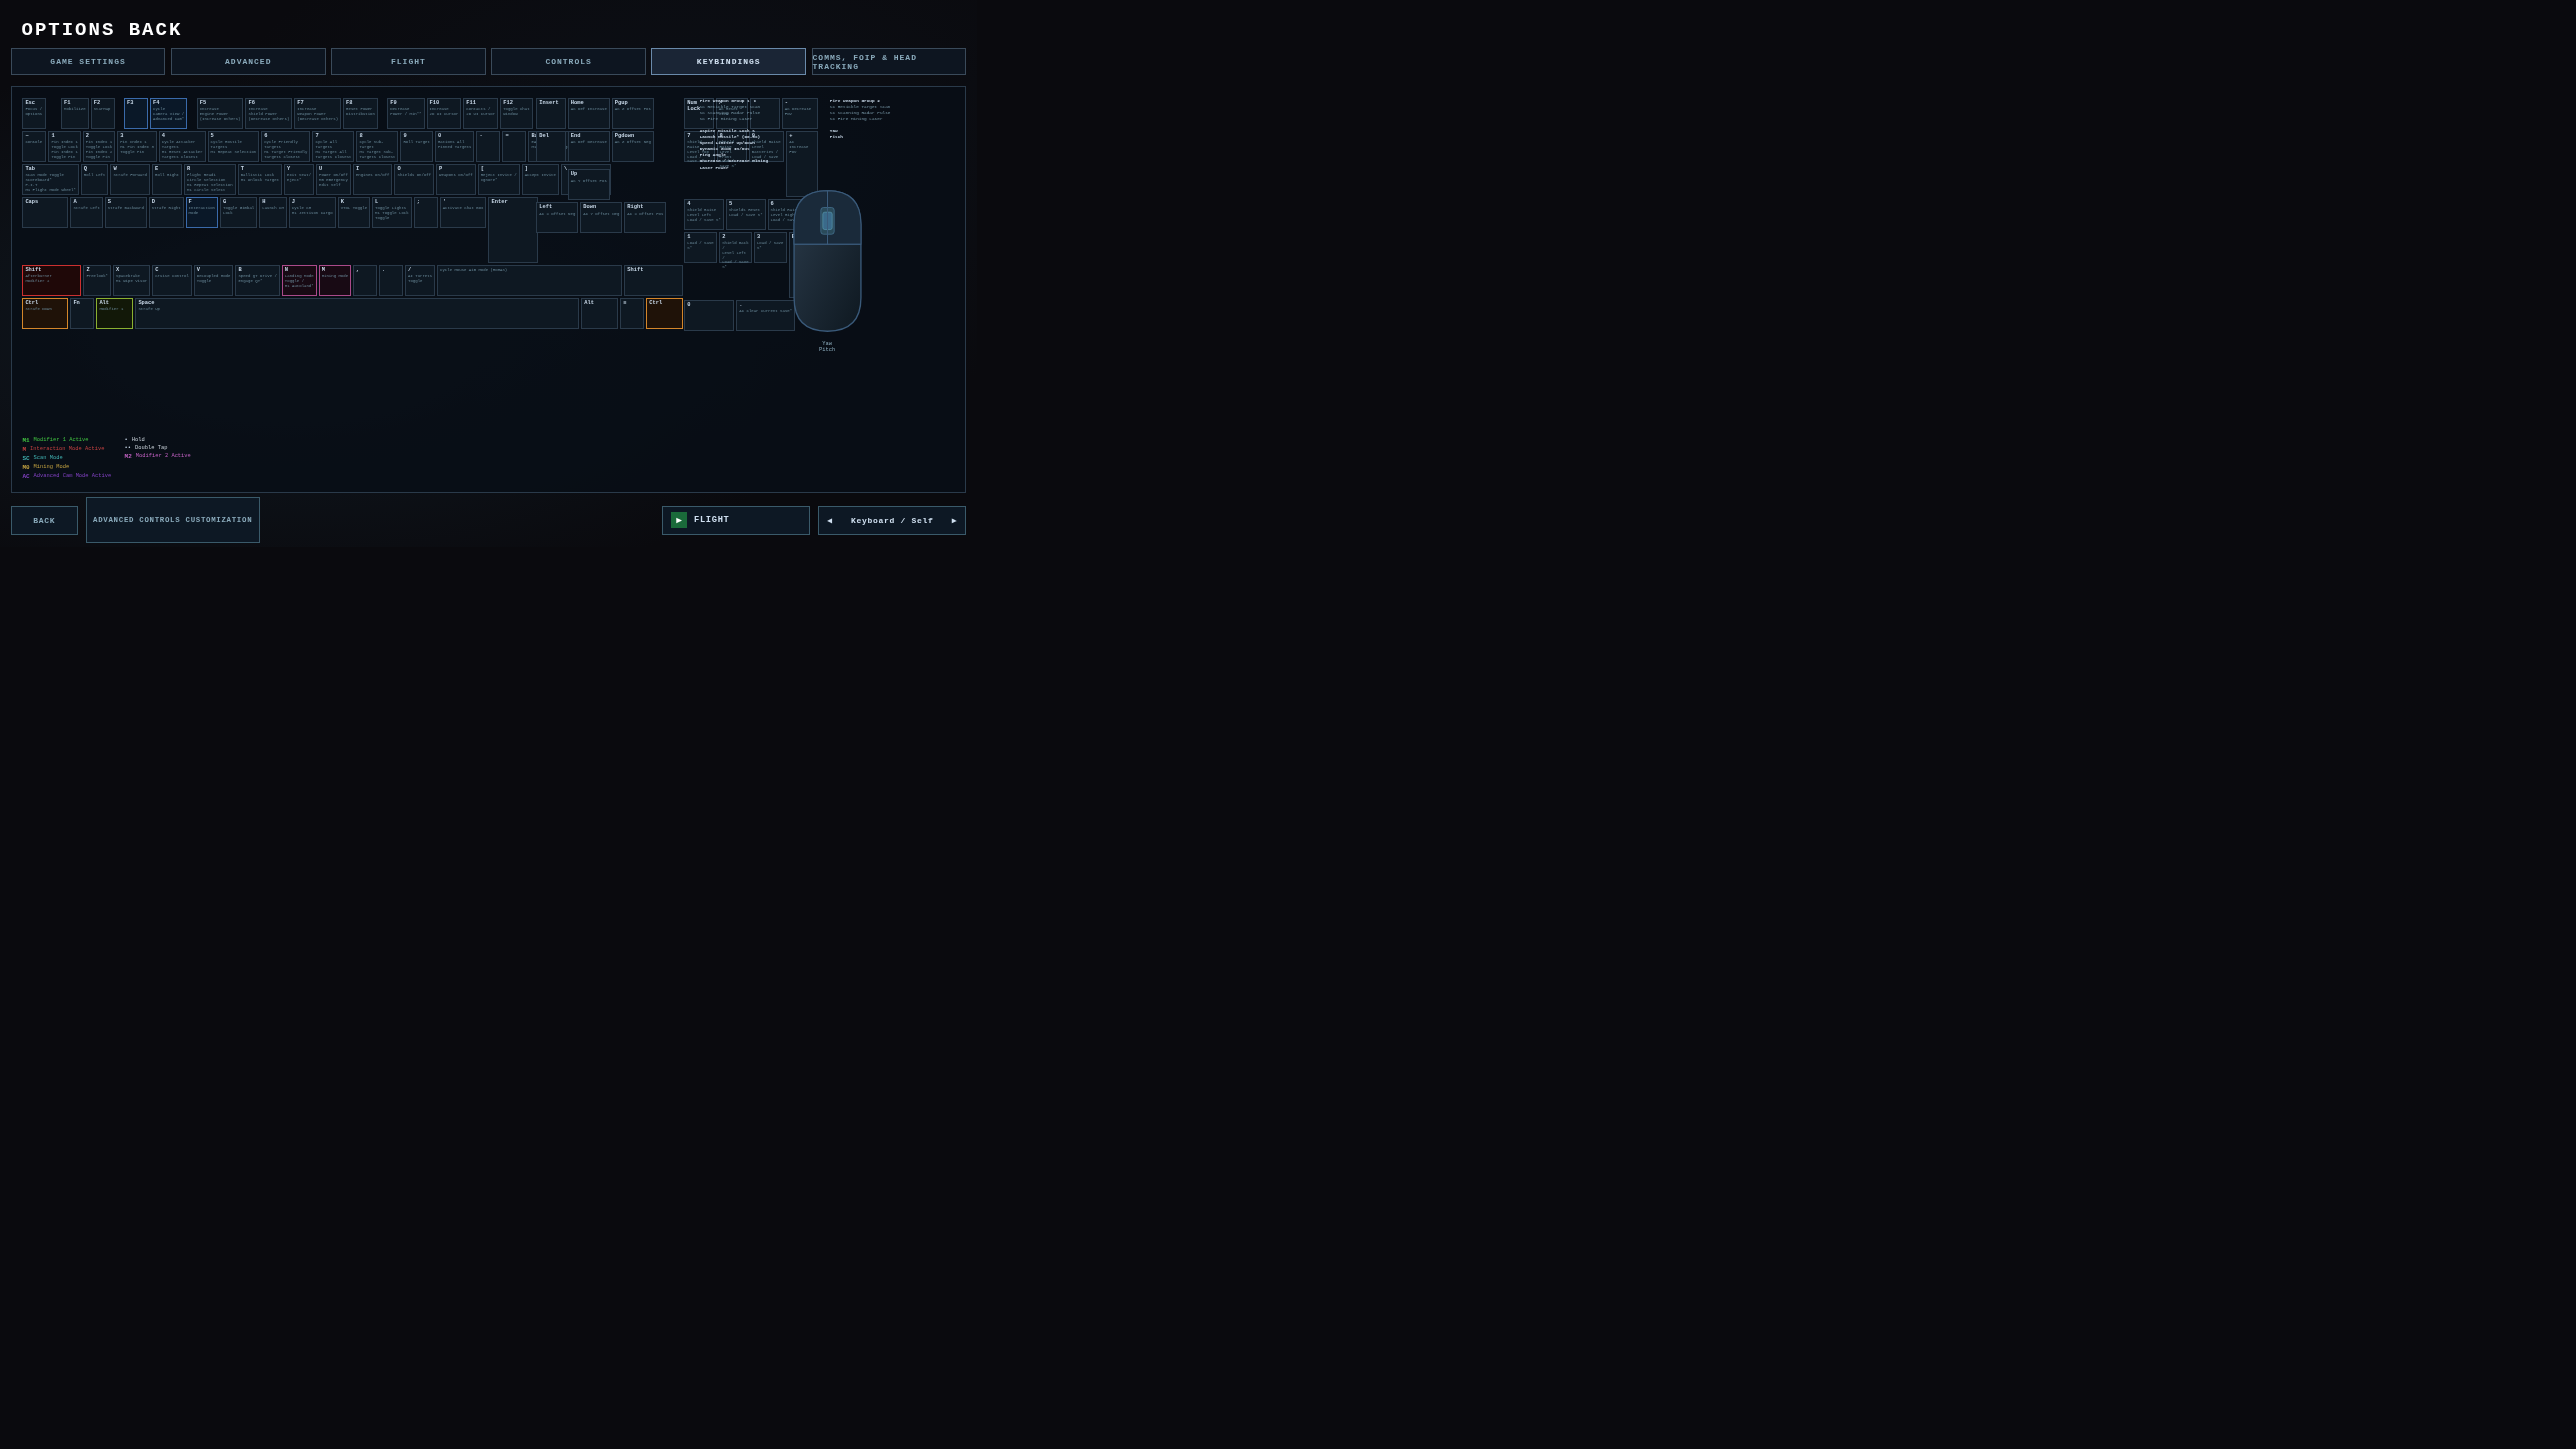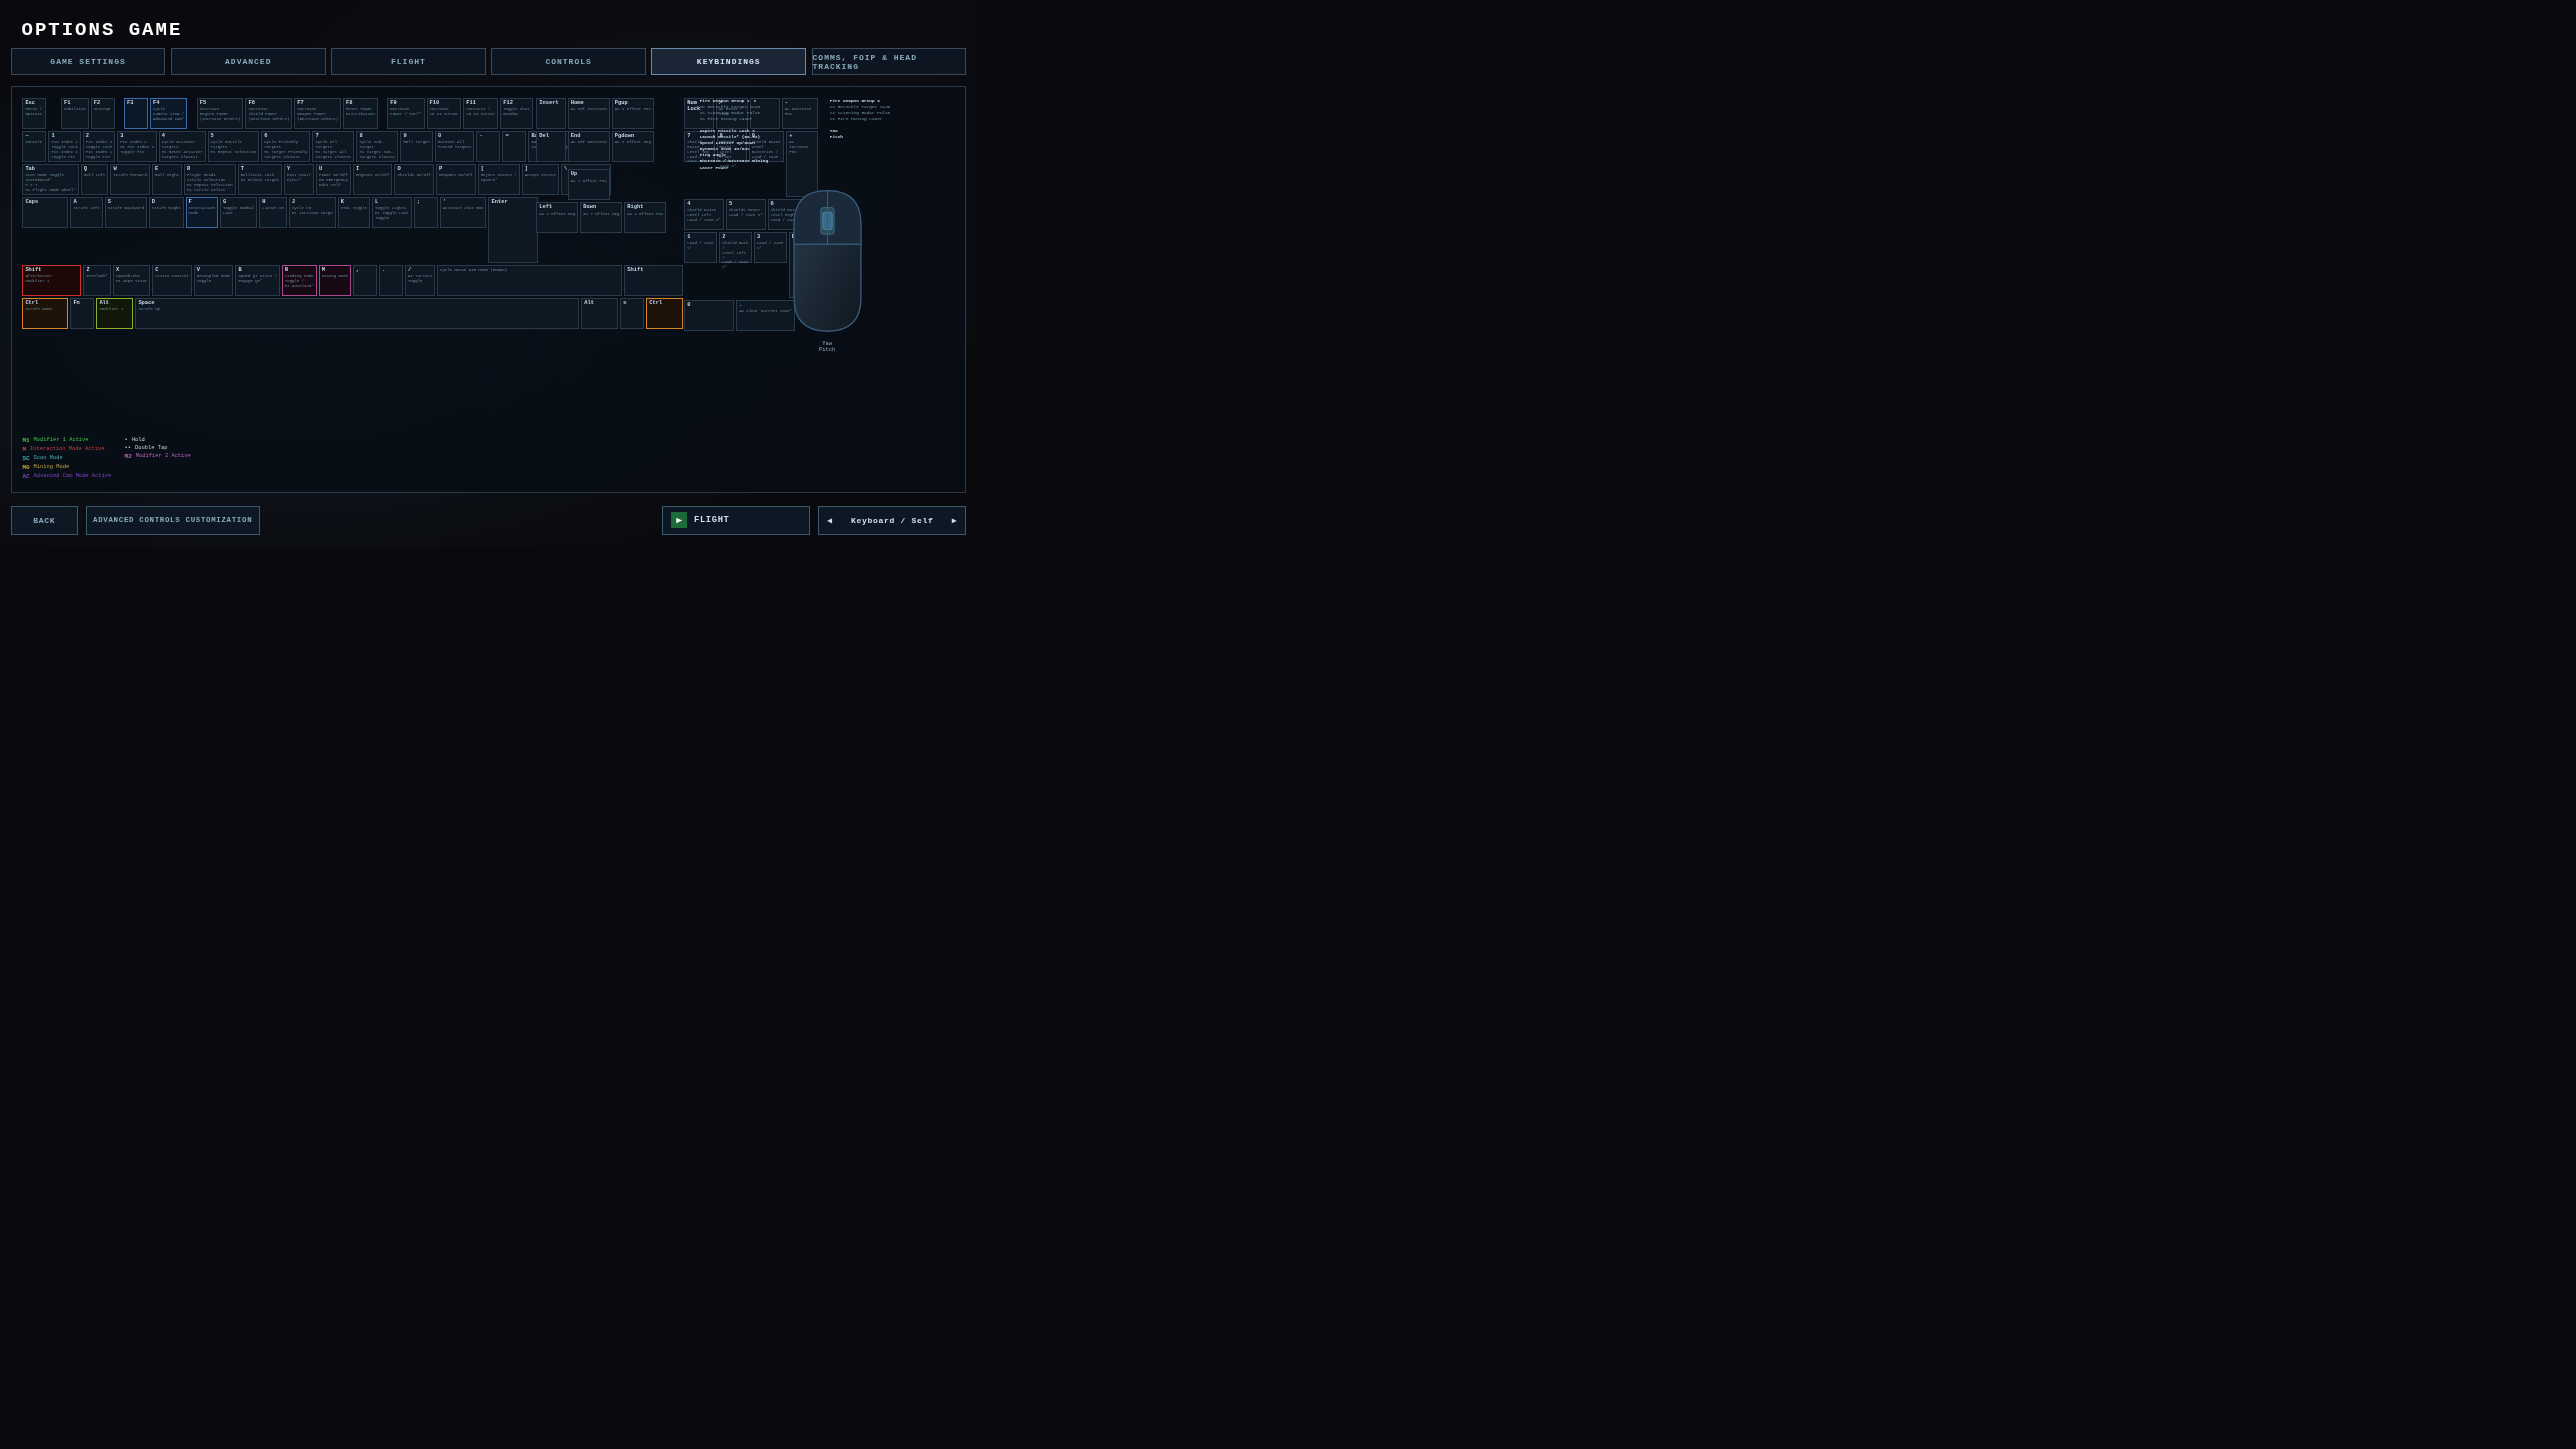--- a/index.html
+++ b/index.html
@@ -171,21 +171,21 @@
       font-size: 8px;
       font-weight: bold;
       letter-spacing: 0.7px;
       cursor: pointer;
       display: flex;
       align-items: center;
       justify-content: center;
     }
     .btn-advanced {
       width: 174px;
-      height: 29px;
+      height: 46px;
       border: 0.7px solid #3a5a6a;
       background: #0d1824;
       color: #8aaabb;
       font-size: 7.4px;
       font-weight: bold;
       letter-spacing: 0.7px;
       cursor: pointer;
       display: flex;
       align-items: center;
       justify-content: center;
@@ -263,21 +263,21 @@
       color: #7a9aaa;
     }
     .mouse-binding-item .key-name {
       color: #c8d8e8;
       font-weight: bold;
     }
   </style>
 </head>
 <body>
 
-<div class="page-title">OPTIONS GAME</div>
+<div class="page-title">OPTIONS BACK</div>
 
 <div class="nav-tabs">
   <div class="nav-tab">GAME SETTINGS</div>
   <div class="nav-tab">ADVANCED</div>
   <div class="nav-tab">FLIGHT</div>
   <div class="nav-tab">CONTROLS</div>
   <div class="nav-tab active">KEYBINDINGS</div>
   <div class="nav-tab">COMMS, FOIP &amp; HEAD TRACKING</div>
 </div>
 

